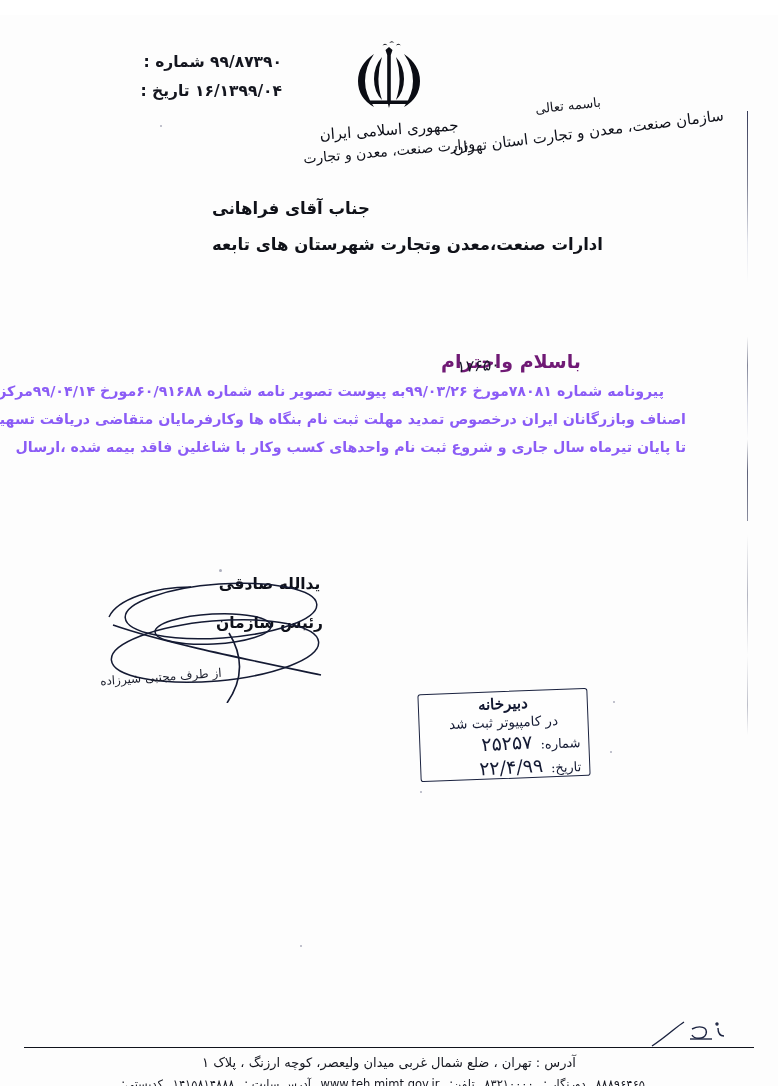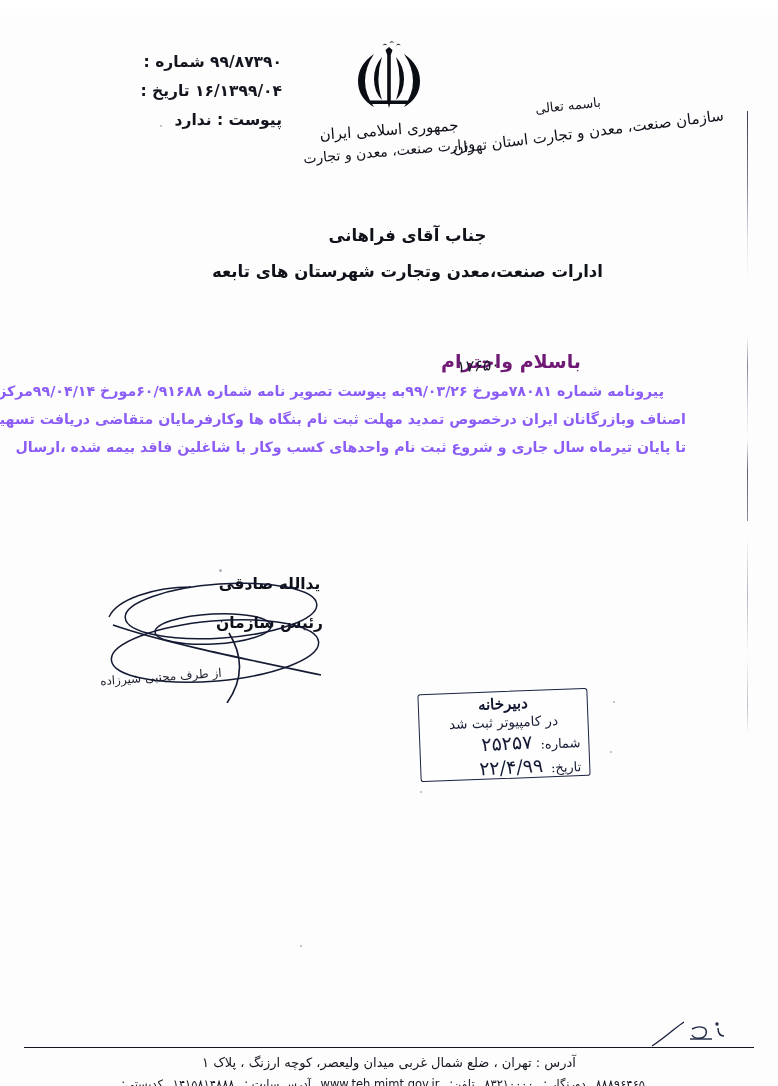--- a/index.html
+++ b/index.html
@@ -127,24 +127,24 @@
     color: #0f111a;
     transform: rotate(-7deg);
     display: block;
     white-space: nowrap;
     letter-spacing: .2px;
   }
 
   
   .addressee {
     position: absolute;
-    top: 211px;
+    top: 184px;
     right: 175px;
     direction: rtl;
-    text-align: center;
+    text-align: left;
   }
   .addressee .ln {
     font-size: 16.5px;
     font-weight: bold;
     color: #101219;
     margin-bottom: 17px;
     white-space: nowrap;
     letter-spacing: .2px;
   }
 
@@ -345,24 +345,20 @@
   <div class="speck" style="top:930px;left:300px;width:2px;height:2px;"></div>
 
   <div class="hdr-left">
     <div class="row">
       <span>٩٩/٨٧٣٩٠</span>
       <span>شماره :</span>
     </div>
     <div class="row">
       <span>١٣٩٩/٠۴/١۶</span>
       <span>تاریخ :</span>
-    </div>
-    <div class="row">
-      <span>پیوست :</span>
-      <span>ندارد</span>
     </div>
   </div>
 
   <div class="hdr-center">
     <svg class="emblem" width="86" height="74" viewBox="0 0 86 74" fill="#0b0d14">
 
       <path d="M43 6 L39.5 9 L41.2 14 L41.2 60 L43 67 L44.8 60 L44.8 14 L46.5 9 Z"></path>
 
       <path d="M36.5 4.5 q2.5 -3.5 5 0 q-2 -1.3 -5 0 Z"></path>
       <path d="M43.2 2.0 q2.6 -3.4 5.1 0 q-2.1 -1.3 -5.1 0 Z"></path>

